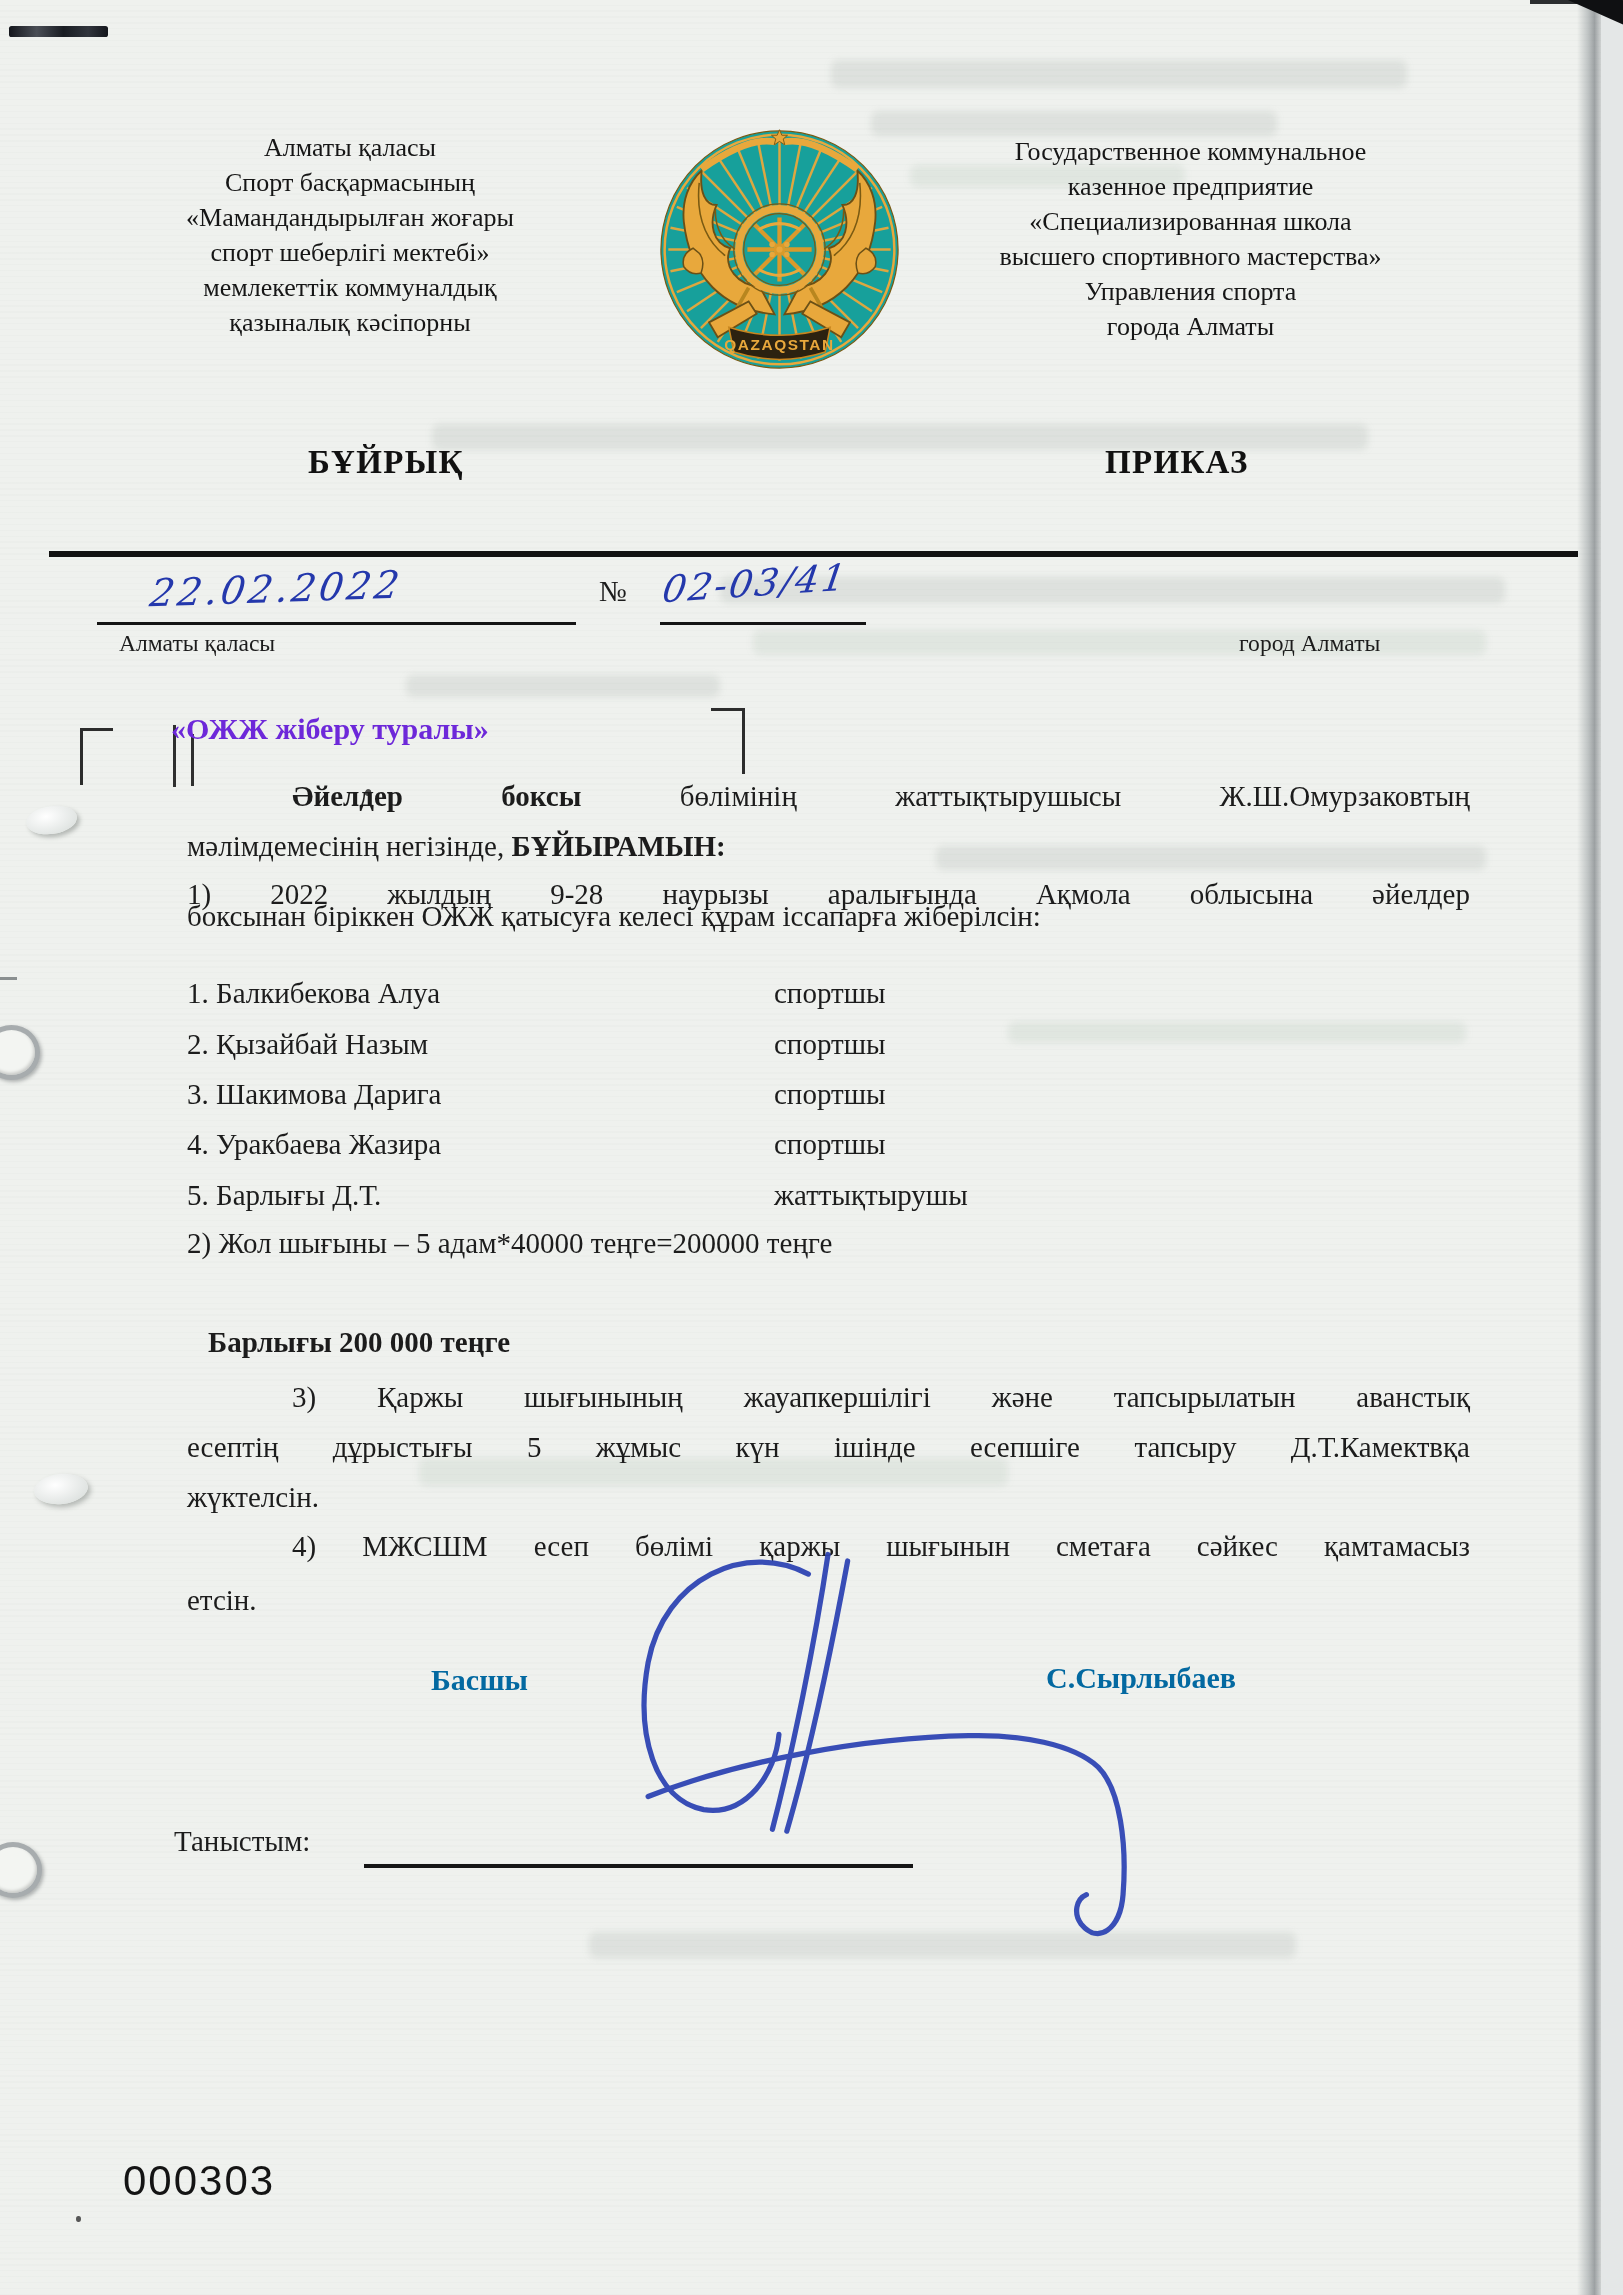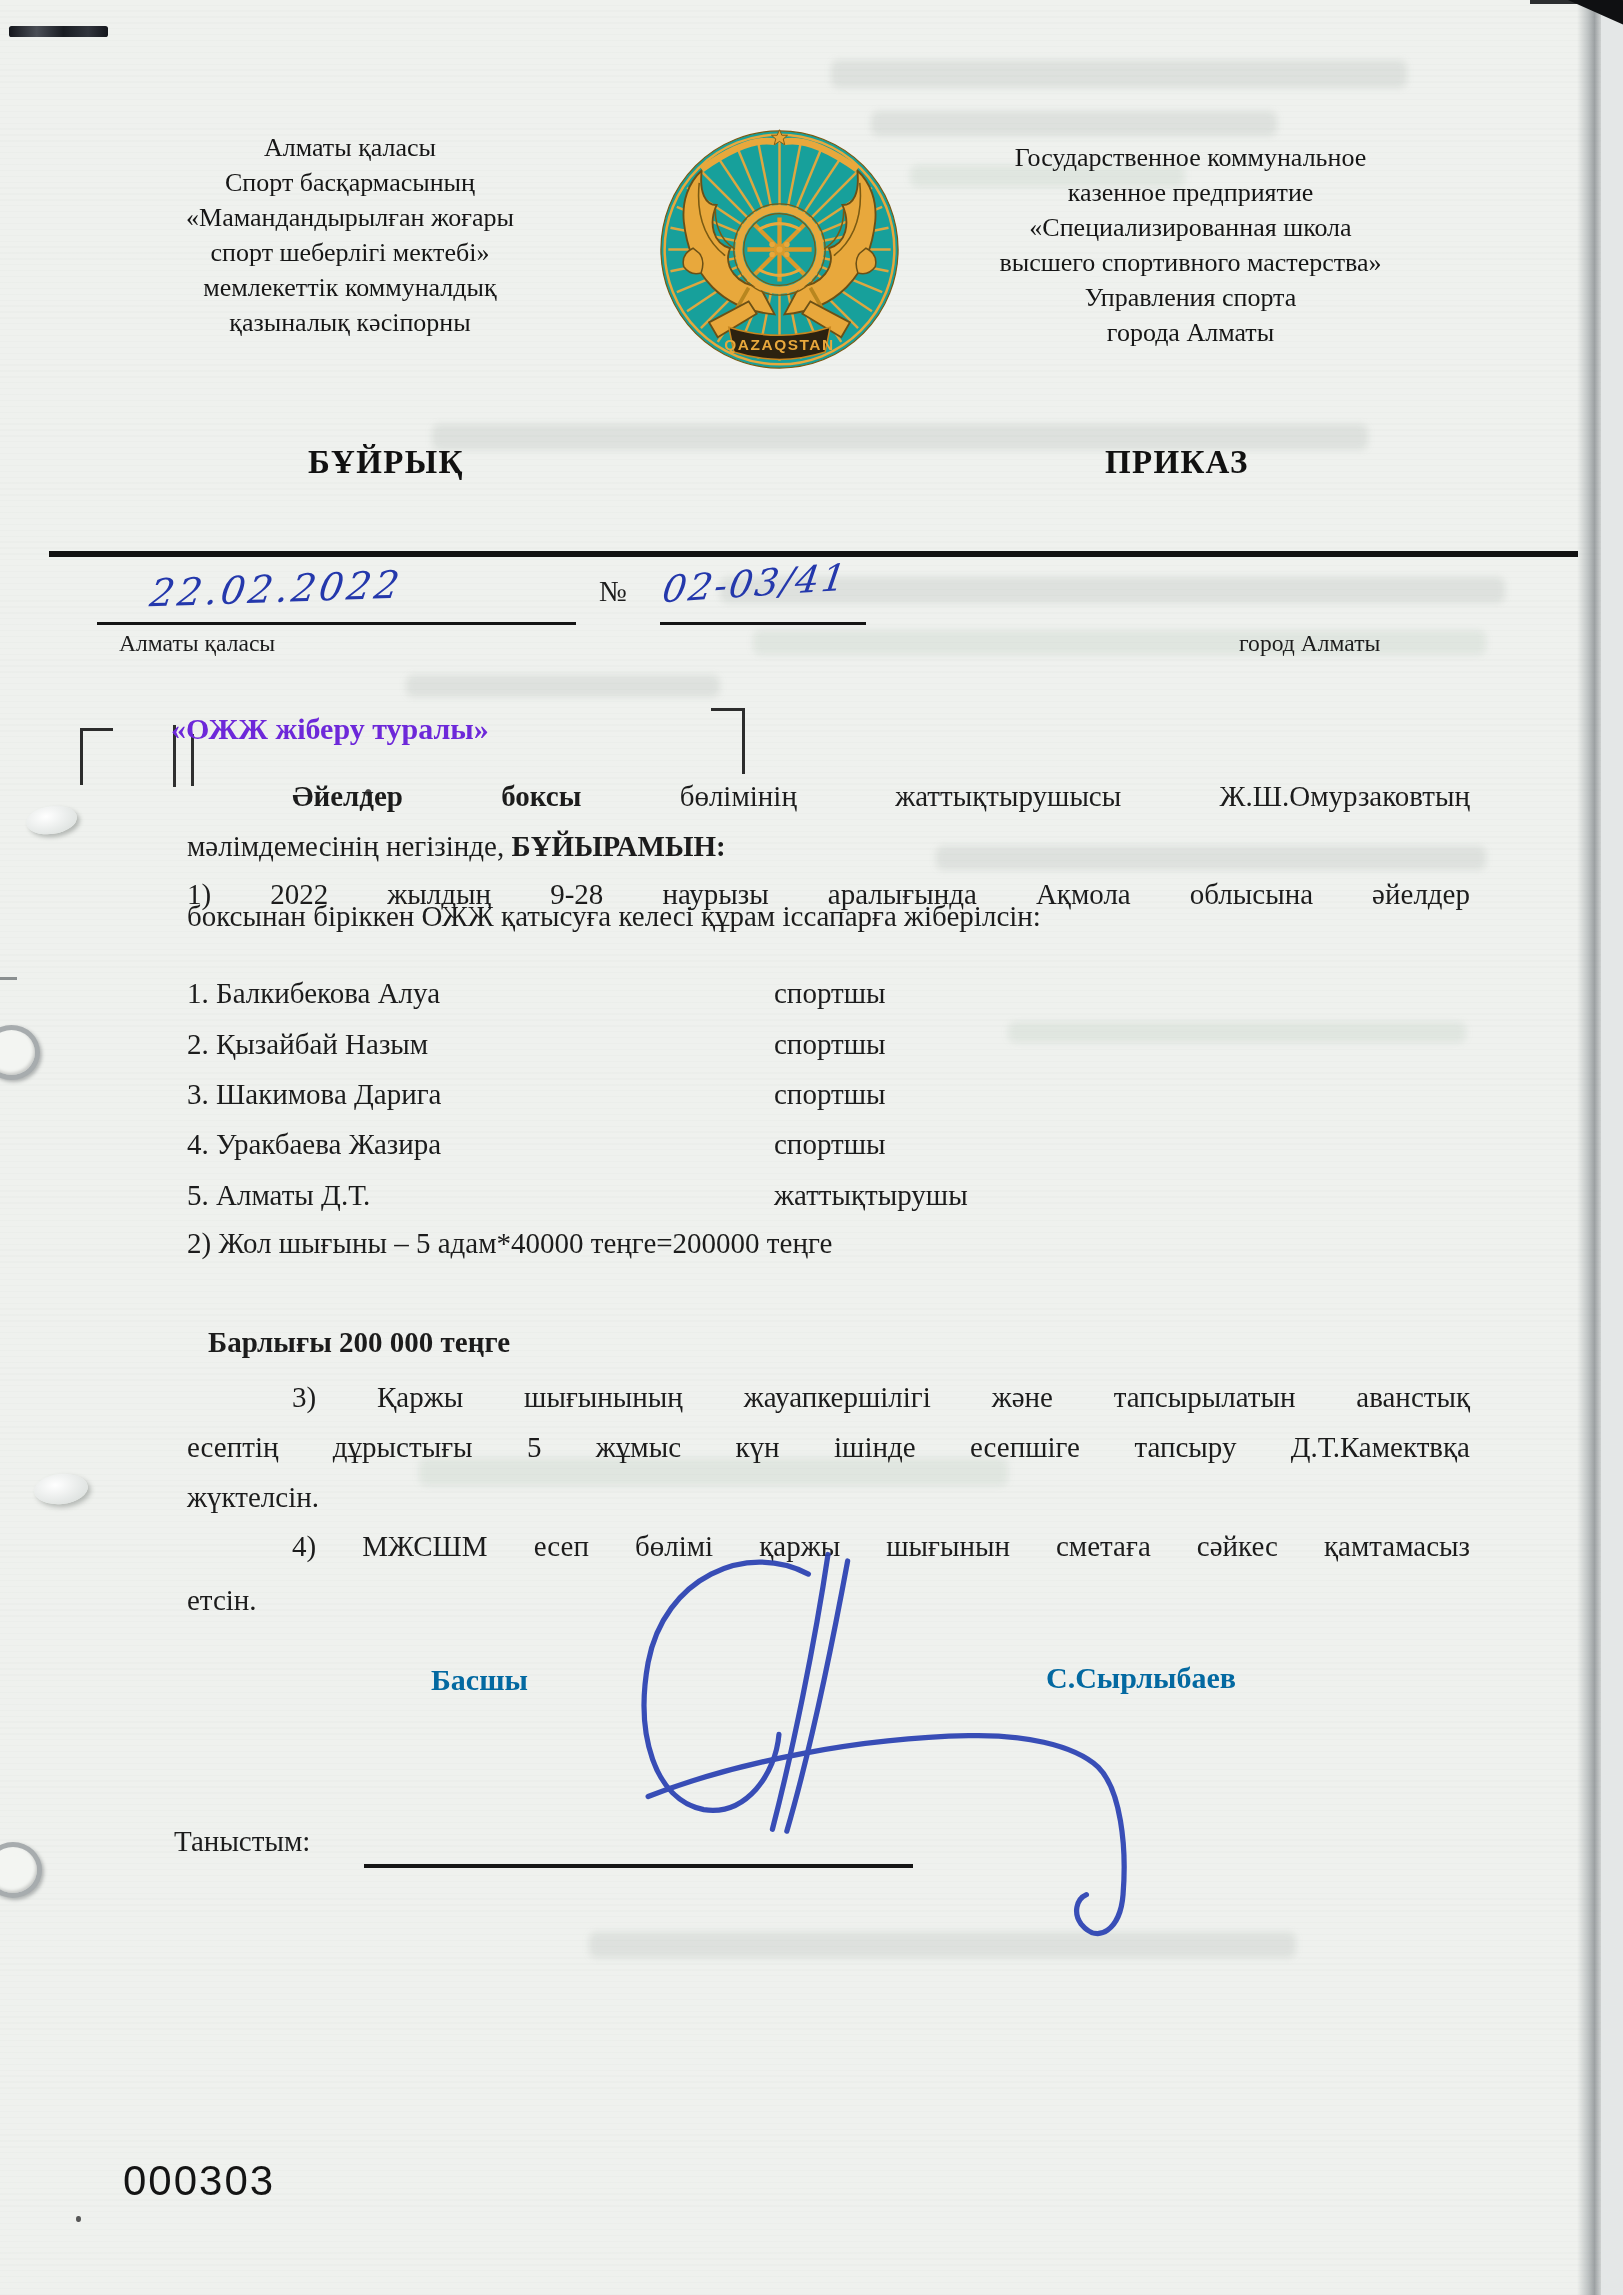--- a/index.html
+++ b/index.html
@@ -117,21 +117,21 @@
     <polygon points="200,6 203.8,15 213,15 206,21 208.6,30.5 200,25 191.4,30.5 194,21 187,15 196.2,15" fill="#e8a83c" stroke="#7a5a12" stroke-width="1.5"></polygon>
     <g>
       <path d="M150,262 L118,318 M250,262 L282,318" stroke="#b8861f" stroke-width="6"></path>
       <polygon points="86,318 150,284 163,304 100,342" fill="#e8a83c" stroke="#6b5016" stroke-width="3"></polygon>
       <polygon points="314,318 250,284 237,304 300,342" fill="#e8a83c" stroke="#6b5016" stroke-width="3"></polygon>
       <path d="M118,326 Q200,352 282,326 L274,366 Q200,390 126,366 Z" fill="#2c2210" stroke="#c8861f" stroke-width="2.5"></path>
       <text x="200" y="362" text-anchor="middle" font-family="Liberation Sans, sans-serif" font-size="25" font-weight="bold" letter-spacing="2.5" fill="#e8a83c">QAZAQSTAN</text>
     </g>
   </svg>
 
-  <div class="abs ctr hdrblk" style="left:935px;top:140px;width:511px;">
+  <div class="abs ctr hdrblk" style="left:935px;top:134px;width:511px;">
     <div>Государственное коммунальное</div>
     <div>казенное предприятие</div>
     <div>«Специализированная школа</div>
     <div>высшего спортивного мастерства»</div>
     <div>Управления спорта</div>
     <div>города Алматы</div>
   </div>
 
   <div class="abs bigword" style="left:308px;top:444px;">БҰЙРЫҚ</div>
   <div class="abs bigword" style="left:1105px;top:444px;">ПРИКАЗ</div>
@@ -180,21 +180,21 @@
     <span>Шакимова Дарига </span>
     <span class="role">спортшы</span>
   </div>
   <div class="abs bodyline" style="top:1128px;">
     <span>4. </span>
     <span>Уракбаева Жазира </span>
     <span class="role">спортшы</span>
   </div>
   <div class="abs bodyline" style="top:1179px;">
     <span>5. </span>
-    <span>Алматы Д.Т. </span>
+    <span>Барлығы Д.Т. </span>
     <span class="role">жаттықтырушы</span>
   </div>
 
   <div class="abs bodyline" style="top:1227px;">2) Жол шығыны – 5 адам*40000 теңге=200000 теңге</div>
   <div class="abs bodyline b" style="top:1326px;margin-left:21px;">Барлығы 200 000 теңге</div>
 
   <div class="abs bodyline j ind" style="top:1381px;">3) Қаржы шығынының жауапкершілігі және тапсырылатын аванстық</div>
   <div class="abs bodyline j" style="top:1431px;">есептің дұрыстығы 5 жұмыс күн ішінде есепшіге тапсыру Д.Т.Камектвқа</div>
   <div class="abs bodyline" style="top:1481px;">жүктелсін.</div>
   <div class="abs bodyline j ind" style="top:1530px;">4) МЖСШМ есеп бөлімі қаржы шығынын сметаға сәйкес қамтамасыз</div>

